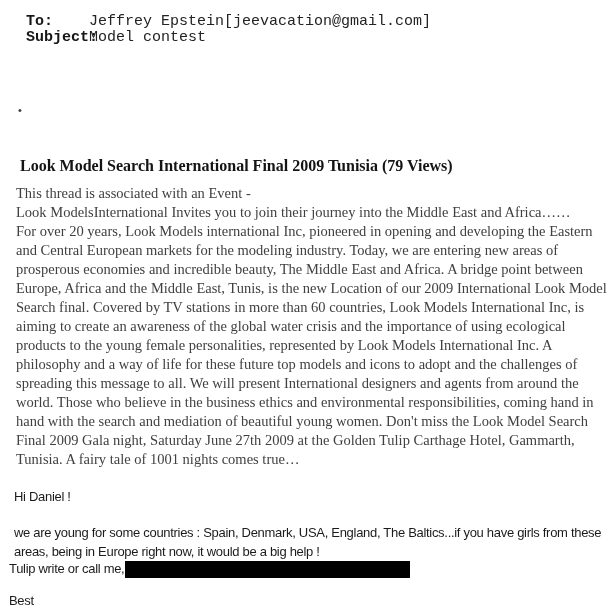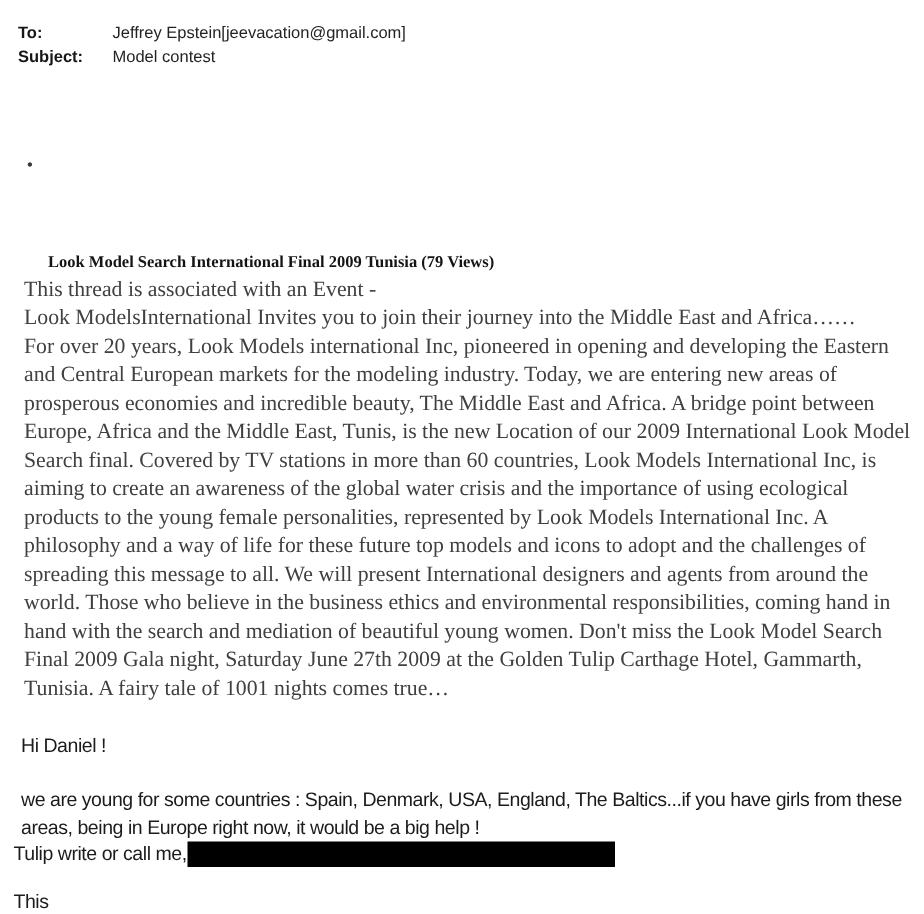--- a/index.html
+++ b/index.html
@@ -13,23 +13,23 @@
     height: 609px;
     background: #ffffff;
     overflow: hidden;
     color: #1e1e1e;
   }
 
   
   .email-header {
     position: absolute;
     top: 14px;
-    left: 12px;
-    font-family: Liberation Sans, sans-serif;
-    font-size: 11px;
+    left: 26px;
+    font-family: Liberation Mono, monospace;
+    font-size: 15px;
     line-height: 16px;
     color: #232323;
   }
   .hrow { display: flex; }
   .hlabel {
     width: 63px;
     font-weight: bold;
     color: #161616;
     flex: 0 0 63px;
   }
@@ -44,23 +44,23 @@
     font-size: 11px;
     color: #3a3a3a;
   }
 
   
   .thread-title {
     position: absolute;
     top: 153px;
     left: 16px;
     right: 6px;
-    margin: 16px;
+    margin: 4px;
     font-family: "Liberation Serif", serif;
-    font-size: 11px;
+    font-size: 16px;
     font-weight: bold;
     color: #141414;
     white-space: nowrap;
   }
 
   
   .thread-body {
     position: absolute;
     top: 184px;
     left: 16px;
@@ -141,16 +141,16 @@
   <div class="thread-body">This thread is associated with an Event -
 Look ModelsInternational Invites you to join their journey into the Middle East and Africa……
 For over 20 years, Look Models international Inc, pioneered in opening and developing the Eastern and Central European markets for the modeling industry. Today, we are entering new areas of prosperous economies and incredible beauty, The Middle East and Africa. A bridge point between Europe, Africa and the Middle East, Tunis, is the new Location of our 2009 International Look Model Search final. Covered by TV stations in more than 60 countries, Look Models International Inc, is aiming to create an awareness of the global water crisis and the importance of using ecological products to the young female personalities, represented by Look Models International Inc. A philosophy and a way of life for these future top models and icons to adopt and the challenges of spreading this message to all. We will present International designers and agents from around the world. Those who believe in the business ethics and environmental responsibilities, coming hand in hand with the search and mediation of beautiful young women. Don't miss the Look Model Search Final 2009 Gala night, Saturday June 27th 2009 at the Golden Tulip Carthage Hotel, Gammarth, Tunisia. A fairy tale of 1001 nights comes true…</div>
 
   <div class="note">
     <div class="note-greeting">Hi Daniel !</div>
     <div class="note-message">we are young for some countries : Spain, Denmark, USA, England, The Baltics...if you have girls from these areas, being in Europe right now, it would be a big help !</div>
     <div class="note-closing">
       <span>Tulip write or call me,</span><span class="redaction-bar"></span>
     </div>
-    <div class="note-signoff">This</div>
+    <div class="note-signoff">Best</div>
   </div>
 
 </div>
 
 </body></html>

